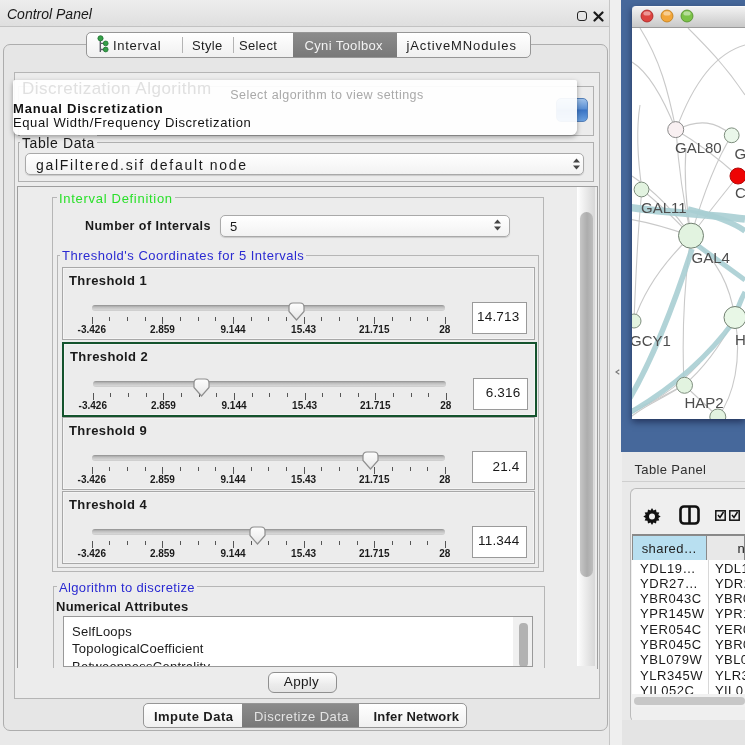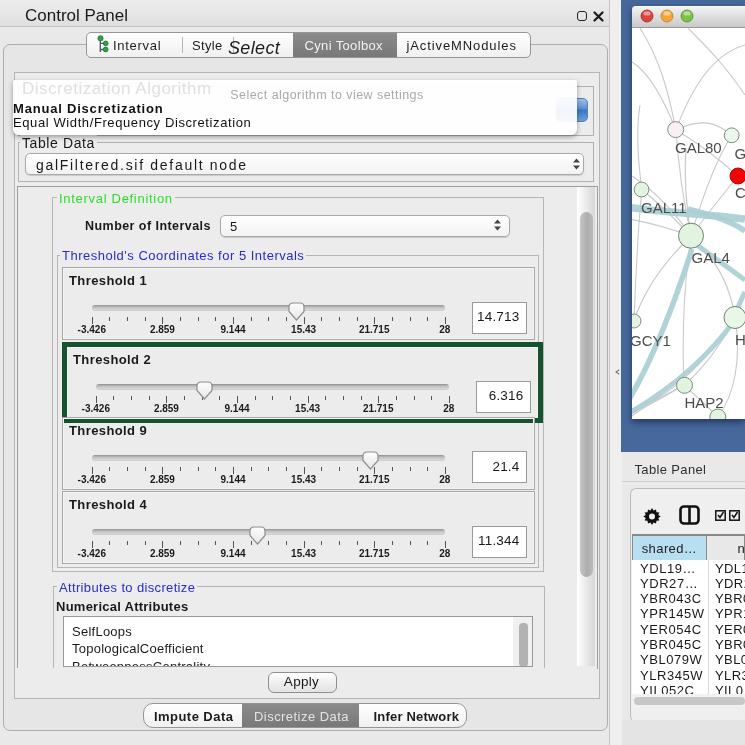--- a/index.html
+++ b/index.html
@@ -5,21 +5,21 @@
   html,body{margin:0;padding:0;}
   body{width:745px;height:745px;overflow:hidden;background:#e9e9e9;
        font-family:"Liberation Sans",sans-serif;position:relative;}
   .abs{position:absolute;}
   .bold{font-weight:bold;}
 </style>
 </head>
 <body>
 
 <div class="abs" style="left:0;top:0;width:609px;height:26px;background:linear-gradient(#ededed,#dfdfdf);border-bottom:1px solid #c2c2c2;"></div>
-<div class="abs" style="left:25px;top:6px;font-size:17px;color:#1a1a1a;">Control Panel</div>
+<div class="abs" style="left:7px;top:6px;font-size:14px;color:#1a1a1a;font-style:italic;">Control Panel</div>
 
 <div class="abs" style="left:577px;top:11px;width:8px;height:8px;border:1.6px solid #222;border-radius:3px;"></div>
 <svg class="abs" style="left:593px;top:11px;" width="11" height="11" viewBox="0 0 11 11">
     <path d="M1.5 1.5 L9.5 9.5 M9.5 1.5 L1.5 9.5" stroke="#1a1a1a" stroke-width="2.2" stroke-linecap="round"></path>
   </svg>
 
 <div class="abs" style="left:3px;top:44px;width:603px;height:685px;background:#e6e6e6;border:1px solid #adadad;border-radius:7px;"></div>
 
 <div class="abs" style="left:14px;top:72px;width:584px;height:625px;background:#ececec;border:1px solid #b5b5b5;"></div>
 
@@ -28,21 +28,21 @@
   <div class="abs" style="left:94.5px;top:4px;width:1px;height:16px;background:#b4b4b4;"></div>
   <div class="abs" style="left:146px;top:4px;width:1px;height:16px;background:#b4b4b4;"></div>
   <svg class="abs" style="left:10px;top:2.5px;" width="13" height="19" viewBox="0 0 13 19">
     <path d="M3.3 5.5 L3.3 17 M3.3 8.4 L8 8.4 M3.3 14.5 L8 14.5" stroke="#5c5c68" stroke-width="1.4" fill="none"></path>
     <circle cx="3.5" cy="3.3" r="2.6" fill="#35a048" stroke="#1d7030" stroke-width="0.8"></circle>
     <circle cx="8.7" cy="8.4" r="2.4" fill="#35a048" stroke="#1d7030" stroke-width="0.8"></circle>
     <circle cx="8.7" cy="14.5" r="2.4" fill="#35a048" stroke="#1d7030" stroke-width="0.8"></circle>
   </svg>
   <div class="abs" style="left:26px;top:5px;font-size:13px;letter-spacing:0.7px;color:#1d1d1d;">Interval</div>
   <div class="abs" style="left:105px;top:5px;font-size:13px;letter-spacing:0.35px;color:#1d1d1d;">Style</div>
-  <div class="abs" style="left:141px;top:5px;font-size:18px;letter-spacing:0.35px;color:#1d1d1d;font-style:italic;">Select</div>
+  <div class="abs" style="left:152px;top:5px;font-size:13px;letter-spacing:0.35px;color:#1d1d1d;">Select</div>
   <div class="abs" style="left:217.5px;top:5px;font-size:13px;letter-spacing:0.35px;color:#f2f2f2;">Cyni Toolbox</div>
   <div class="abs" style="left:319.5px;top:5px;font-size:13px;letter-spacing:0.9px;color:#1d1d1d;">jActiveMNodules</div>
 </div>
 
 <div class="abs" style="left:18px;top:86px;width:574px;height:48px;border:1px solid #b0b0b0;"></div>
 
 <div class="abs" style="left:556px;top:98px;width:30px;height:22px;background:linear-gradient(#9ec1ea,#5a8fd4 45%,#3a74c4 50%,#6aa0e0);border:1px solid #5580b8;border-radius:5px;"></div>
 
 <div class="abs" style="left:18px;top:142px;width:574px;height:38px;border:1px solid #b0b0b0;"></div>
 <div class="abs" style="left:20px;top:134.5px;background:#ececec;padding:0 2px;font-size:14px;letter-spacing:0.6px;color:#1a1a1a;">Table Data</div>
@@ -109,21 +109,21 @@
           <linearGradient id="tg267" x1="0" y1="0" x2="0" y2="1">
             <stop offset="0" stop-color="#fdfdfd"></stop>
             <stop offset="0.5" stop-color="#f2f2f2"></stop>
             <stop offset="1" stop-color="#e6e6e6"></stop>
           </linearGradient>
         </defs>
   </svg>
       <div class="abs" style="left:408.5px;top:33.5px;width:53px;height:30px;background:#fff;border:1px solid #9a9a9a;"></div>
       <div class="abs" style="left:408.5px;top:41px;width:48px;text-align:right;font-size:13.5px;letter-spacing:0.2px;color:#1a1a1a;">14.713</div>
     </div>
-    <div class="abs" style="left:62px;top:342px;width:471px;height:71px;border:5px solid #14532d;box-shadow:inset 0 0 0 1px #f4f4f4;">
+    <div class="abs" style="left:62px;top:342px;width:471px;height:71px;border:2px solid #14532d;box-shadow:inset 0 0 0 1px #f4f4f4;">
       <div class="abs bold" style="left:6px;top:5px;font-size:13px;letter-spacing:0.4px;color:#1a1a1a;">Threshold 2</div>
       <div class="abs" style="left:28.799999999999997px;top:37px;width:353px;height:5px;background:linear-gradient(#8e8e8e,#bdbdbd 40%,#d9d9d9);border-radius:3px;border-bottom:1px solid #cfcfcf;"></div>
       <div class="abs" style="left:28.8px;top:49px;width:1px;height:7px;background:#555;"></div>
       <div class="abs" style="left:46.4px;top:49px;width:1px;height:4px;background:#555;"></div>
       <div class="abs" style="left:64.1px;top:49px;width:1px;height:4px;background:#555;"></div>
       <div class="abs" style="left:81.8px;top:49px;width:1px;height:4px;background:#555;"></div>
       <div class="abs" style="left:99.4px;top:49px;width:1px;height:7px;background:#555;"></div>
       <div class="abs" style="left:117.0px;top:49px;width:1px;height:4px;background:#555;"></div>
       <div class="abs" style="left:134.7px;top:49px;width:1px;height:4px;background:#555;"></div>
       <div class="abs" style="left:152.3px;top:49px;width:1px;height:4px;background:#555;"></div>
@@ -241,35 +241,35 @@
             <stop offset="1" stop-color="#e6e6e6"></stop>
           </linearGradient>
         </defs>
   </svg>
       <div class="abs" style="left:408.5px;top:33.5px;width:53px;height:30px;background:#fff;border:1px solid #9a9a9a;"></div>
       <div class="abs" style="left:408.5px;top:41px;width:48px;text-align:right;font-size:13.5px;letter-spacing:0.2px;color:#1a1a1a;">11.344</div>
     </div>
   </div>
 
 <div class="abs" style="left:53px;top:586px;width:490px;height:100px;border:1px solid #b6b6b6;"></div>
-<div class="abs" style="left:57px;top:579.5px;background:#ececec;padding:0 2px;font-size:13px;letter-spacing:0.35px;color:#2a2ad2;">Attributes to discretize</div>
+<div class="abs" style="left:57px;top:579.5px;background:#ececec;padding:0 2px;font-size:13px;letter-spacing:0.35px;color:#2a2ad2;">Algorithm to discretize</div>
 <div class="abs bold" style="left:56px;top:598.5px;font-size:13px;letter-spacing:0.25px;color:#1a1a1a;">Numerical Attributes</div>
 
 <div class="abs" style="left:63px;top:616px;width:468px;height:49px;background:#ffffff;border:1px solid #999;overflow:hidden;">
   <div style="padding:6px 0 0 8px;font-size:13px;letter-spacing:0.25px;color:#1a1a1a;line-height:17.3px;">SelfLoops<br>TopologicalCoefficient<br>BetweennessCentrality</div>
   <div class="abs" style="right:0;top:0;width:19px;height:49px;background:#f0f0f0;"></div>
   <div class="abs" style="right:4.5px;top:6px;width:8.5px;height:44px;background:#b2b2b2;border-radius:4px;"></div>
 </div>
 
 <div class="abs" style="left:15px;top:668px;width:582px;height:29px;background:#ececec;"></div>
 
 <div class="abs" style="left:268px;top:672px;width:67px;height:19px;background:linear-gradient(#ffffff,#ececec 60%,#e4e4e4);border:1px solid #8f8f8f;border-radius:6px;"></div>
 <div class="abs" style="left:268px;top:673.5px;width:67px;text-align:center;font-size:13.5px;letter-spacing:0.3px;color:#1a1a1a;">Apply</div>
 
-<div class="abs" style="left:143px;top:703px;width:322px;height:23px;background:linear-gradient(#ffffff,#f0f0f0);border:1px solid #969696;border-radius:10px;overflow:hidden;">
+<div class="abs" style="left:143px;top:703px;width:322px;height:23px;background:linear-gradient(#ffffff,#f0f0f0);border:1px solid #969696;border-radius:5px;overflow:hidden;">
   <div class="abs" style="left:98px;top:0;width:117px;height:23px;background:linear-gradient(#8b8b8b,#787878);"></div>
   <div class="abs" style="left:10px;top:4.5px;font-size:13px;letter-spacing:0.45px;color:#1d1d1d;font-weight:bold;">Impute Data</div>
   <div class="abs" style="left:110px;top:4.5px;font-size:13px;letter-spacing:0.45px;color:#e4e4e4;">Discretize Data</div>
   <div class="abs" style="left:229.5px;top:4.5px;font-size:13px;letter-spacing:0.2px;color:#1d1d1d;font-weight:bold;">Infer Network</div>
 </div>
 
 <div class="abs" style="left:13px;top:80px;width:564px;height:54.5px;background:rgba(255,255,255,0.93);border-radius:2px 2px 6px 6px;box-shadow:0 2px 5px rgba(0,0,0,0.35);z-index:50;"></div>
 <div class="abs" style="left:22px;top:79px;font-size:17px;letter-spacing:0.5px;color:#e0e0e0;z-index:51;">Discretization Algorithm</div>
 <div class="abs" style="left:13px;top:88px;width:628px;text-align:center;font-size:12.5px;letter-spacing:0.45px;color:#a9a9a9;z-index:51;">Select algorithm to view settings</div>
 <div class="abs bold" style="left:13px;top:100.5px;font-size:13px;letter-spacing:0.8px;color:#111;z-index:51;">Manual Discretization</div>

